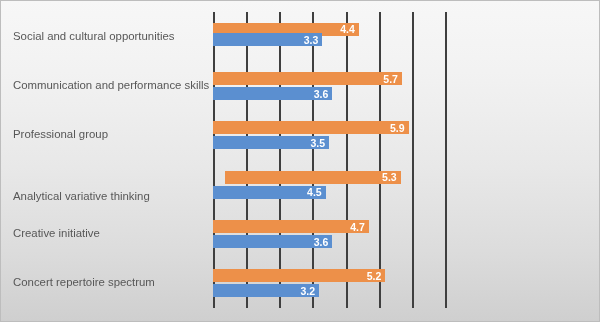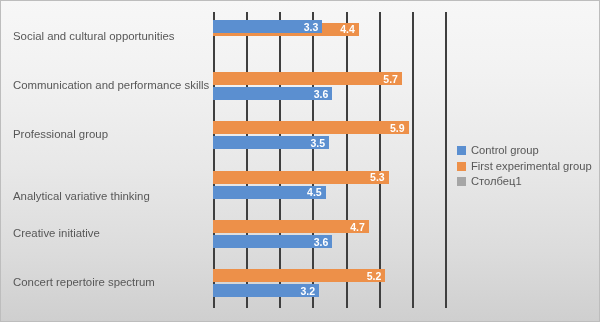--- a/index.html
+++ b/index.html
@@ -107,36 +107,36 @@
         <div class="gridline" style="left: 99.4286px;"></div>
         <div class="gridline" style="left: 132.571px;"></div>
         <div class="gridline" style="left: 165.714px;"></div>
         <div class="gridline" style="left: 198.857px;"></div>
         <div class="gridline" style="left: 232px;"></div>
       </div>
     <div id="bars-layer">
         <div class="bar series-exp" style="left: 0px; top: 10.6667px; width: 145.829px;">
           <span class="bar-value">4.4</span>
         </div>
-        <div class="bar series-ctrl" style="left: 0px; top: 8px; width: 109.371px;">
+        <div class="bar series-ctrl" style="left: 0px; top: 21px; width: 109.371px;">
           <span class="bar-value">3.3</span>
         </div>
         <div class="bar series-exp" style="left: 0px; top: 60px; width: 188.914px; padding-left: 44px;">
           <span class="bar-value">5.7</span>
         </div>
         <div class="bar series-ctrl" style="left: 0px; top: 75px; width: 119.314px;">
           <span class="bar-value">3.6</span>
         </div>
         <div class="bar series-exp" style="left: 0px; top: 109.333px; width: 195.543px;">
           <span class="bar-value">5.9</span>
         </div>
         <div class="bar series-ctrl" style="left: 0px; top: 124.333px; width: 116px;">
           <span class="bar-value">3.5</span>
         </div>
-        <div class="bar series-exp" style="left: 0px; top: 158.667px; width: 175.657px;">
+        <div class="bar series-exp" style="left: 12px; top: 158.667px; width: 175.657px;">
           <span class="bar-value">5.3</span>
         </div>
         <div class="bar series-ctrl" style="left: 0px; top: 173.667px; width: 112.686px;">
           <span class="bar-value">4.5</span>
         </div>
         <div class="bar series-exp" style="left: 0px; top: 208px; width: 155.771px; text-align: right;">
           <span class="bar-value">4.7</span>
         </div>
         <div class="bar series-ctrl" style="left: 0px; top: 223px; width: 119.314px;">
           <span class="bar-value">3.6</span>
@@ -152,28 +152,14 @@
 
   <div id="labels-layer">
       <div class="cat-label" style="top: 29.6667px; position: absolute;">Social and cultural opportunities</div>
       <div class="cat-label" style="top: 79px; position: absolute;">Communication and performance skills</div>
       <div class="cat-label" style="top: 128.333px; position: absolute;">Professional group</div>
       <div class="cat-label" style="top: 190px; position: absolute;">Analytical variative thinking</div>
       <div class="cat-label" style="top: 227px; position: absolute;">Creative initiative</div>
       <div class="cat-label" style="top: 276.333px; position: absolute;">Concert repertoire spectrum</div>
     </div>
 
-  <div id="legend">
-      <div class="legend-item">
-        <span class="legend-swatch" style="background: rgb(91, 143, 208);"></span>
-        <span class="legend-label">Control group</span>
-      </div>
-      <div class="legend-item">
-        <span class="legend-swatch" style="background: rgb(237, 144, 73);"></span>
-        <span class="legend-label">First experimental group</span>
-      </div>
-      <div class="legend-item">
-        <span class="legend-swatch" style="background: rgb(166, 166, 166);"></span>
-        <span class="legend-label">Столбец1</span>
-      </div>
-    </div>
 
 </div>
 
 </body></html>

